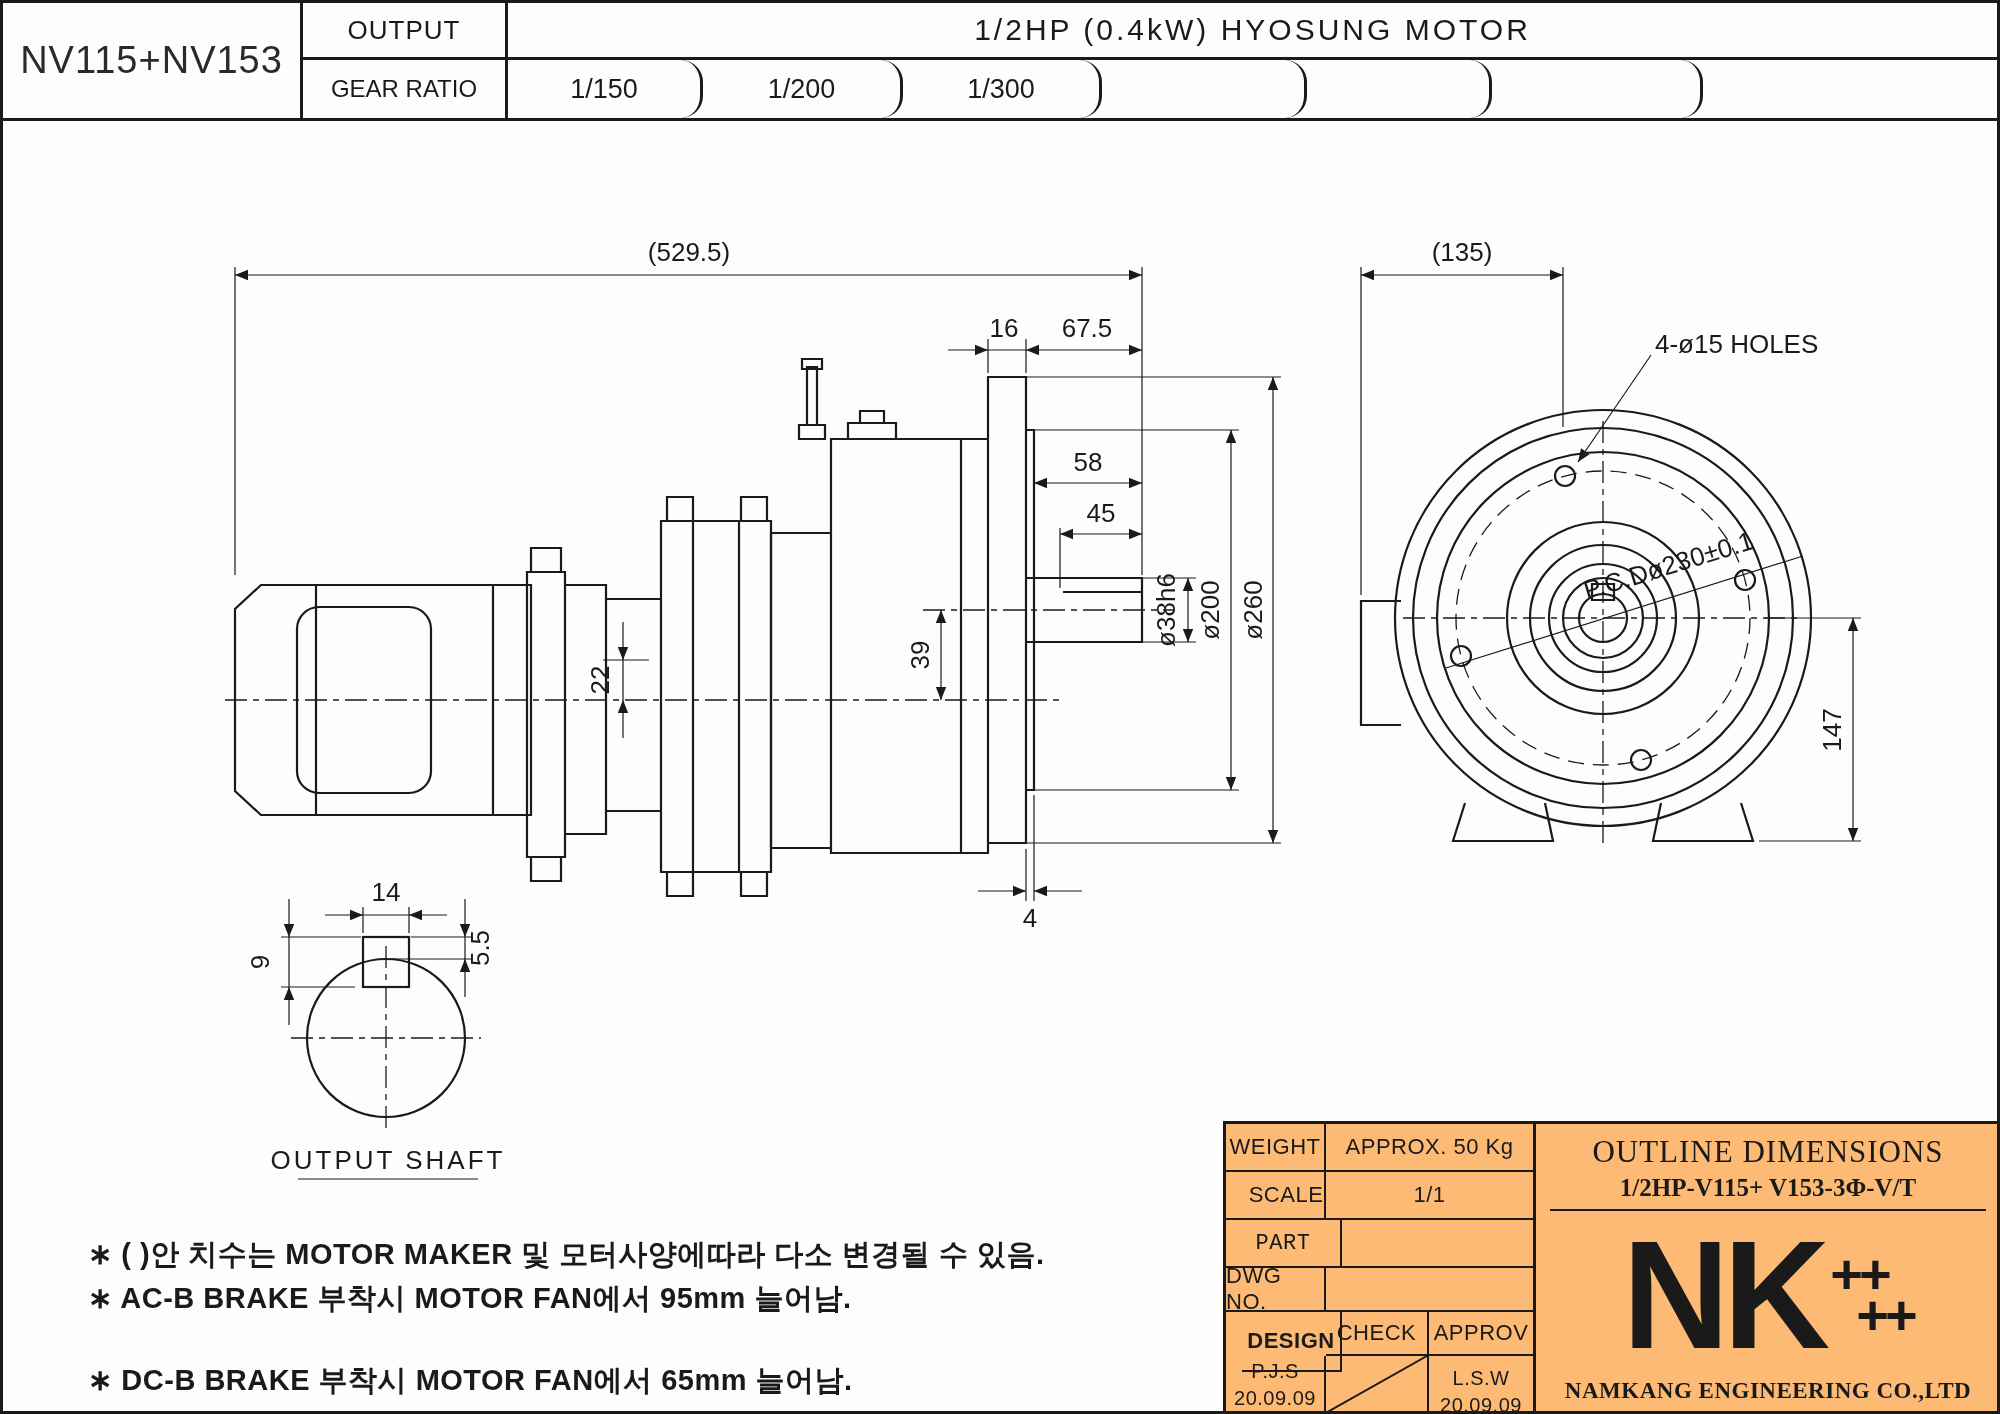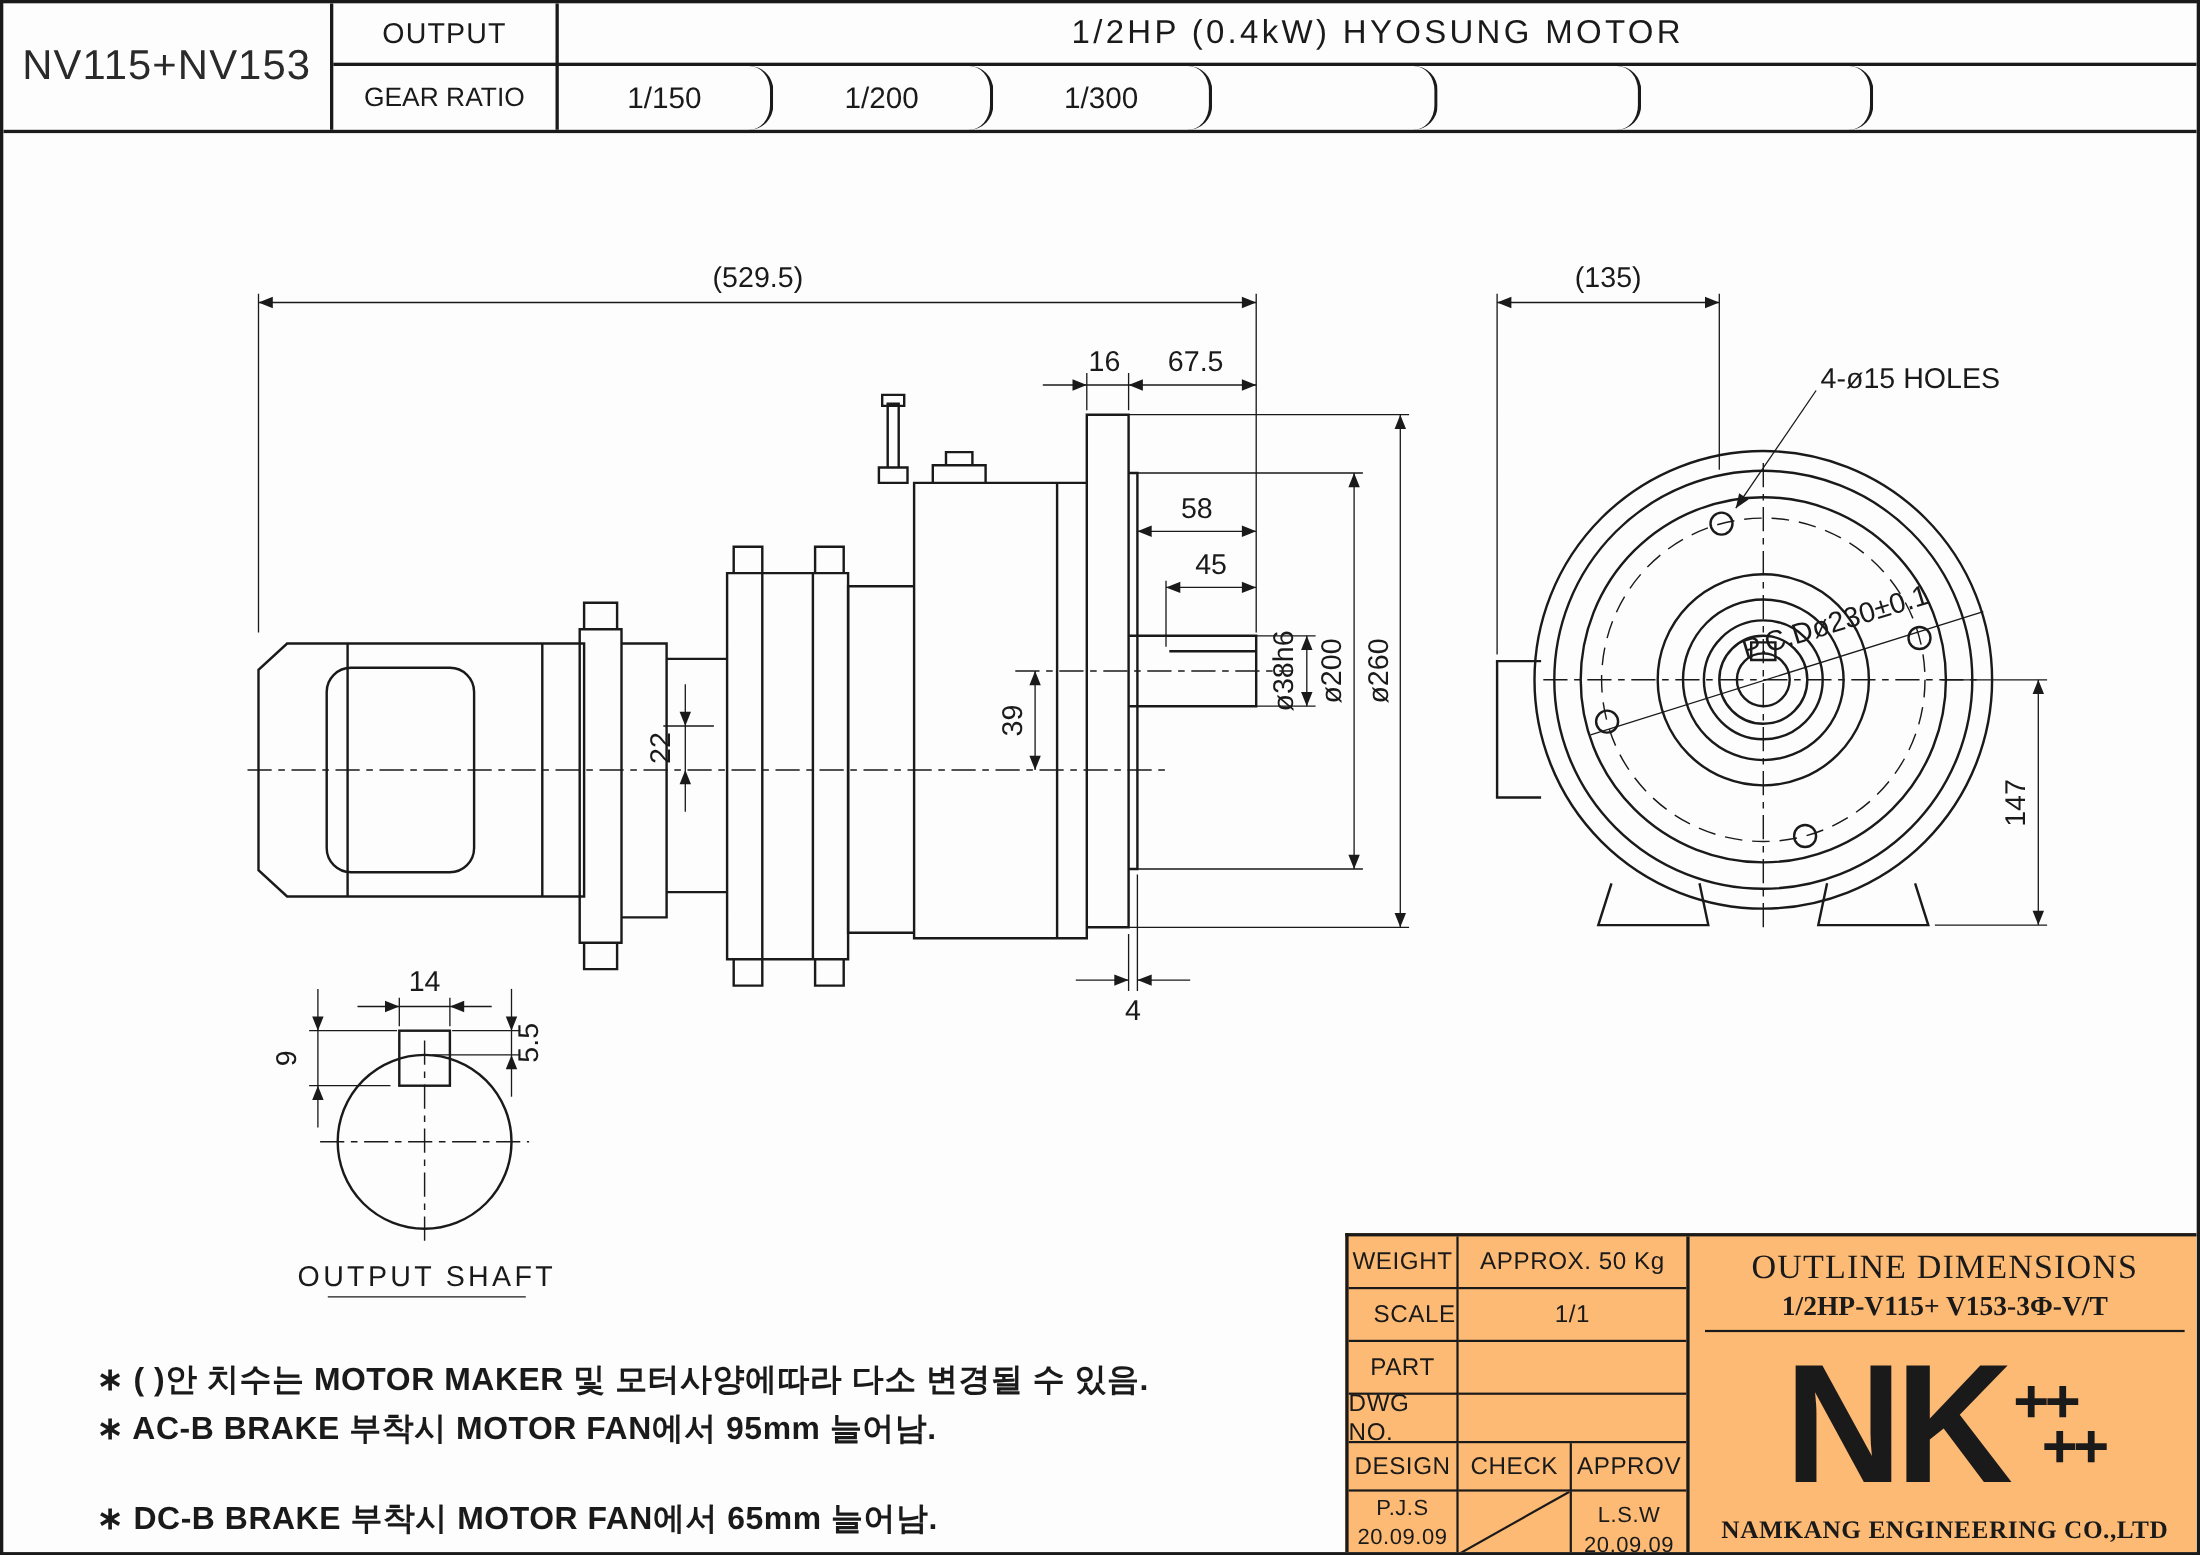--- a/index.html
+++ b/index.html
@@ -149,25 +149,25 @@
 
   <div class="note" style="top:1232px;">∗ ( )안 치수는 MOTOR MAKER 및 모터사양에따라 다소 변경될 수 있음.</div>
   <div class="note" style="top:1276px;">∗ AC-B BRAKE 부착시 MOTOR FAN에서 95mm 늘어남.</div>
   <div class="note" style="top:1318px;margin-top:40px;">∗ DC-B BRAKE 부착시 MOTOR FAN에서 65mm 늘어남.</div>
 
   <div class="tblock">
     <div class="tb-cell bb br" style="left:0;top:0;width:100px;height:48px;">WEIGHT</div>
     <div class="tb-cell bb" style="left:100px;top:0;width:207px;height:48px;">APPROX. 50 Kg</div>
     <div class="tb-cell bb br" style="left:0;top:48px;width:100px;height:48px;padding-left:22px;">SCALE</div>
     <div class="tb-cell bb" style="left:100px;top:48px;width:207px;height:48px;">1/1</div>
-    <div class="tb-cell bb br" style="left:0;top:96px;width:100px;height:48px;">PART</div>
+    <div class="tb-cell bb br" style="left:0;top:96px;width:116px;height:48px;font-family:Liberation Mono, monospace;">PART</div>
     <div class="tb-cell bb" style="left:100px;top:96px;width:207px;height:48px;"></div>
     <div class="tb-cell bb br" style="left:0;top:144px;width:100px;height:44px;">DWG NO.</div>
     <div class="tb-cell bb" style="left:100px;top:144px;width:207px;height:44px;"></div>
-    <div class="tb-cell bb br" style="left:0;top:188px;width:100px;height:44px;">DESIGN</div>
+    <div class="tb-cell bb br" style="left:16px;top:188px;width:100px;height:60px;font-weight:bold;">DESIGN</div>
     <div class="tb-cell bb br" style="left:100px;top:188px;width:103px;height:44px;">CHECK</div>
     <div class="tb-cell bb" style="left:203px;top:188px;width:104px;height:44px;">APPROV</div>
     <div class="tb-cell br sig" style="left:0;top:232px;width:100px;height:58px;">
       <span>P.J.S</span>
       <span>20.09.09</span>
     </div>
     <div class="tb-cell br" style="left:100px;top:232px;width:103px;height:58px;">
       <svg class="diag" viewBox="0 0 103 58">
           <line x1="0" y1="58" x2="103" y2="0" stroke="#1a1a1a" stroke-width="2"></line>
         </svg>

